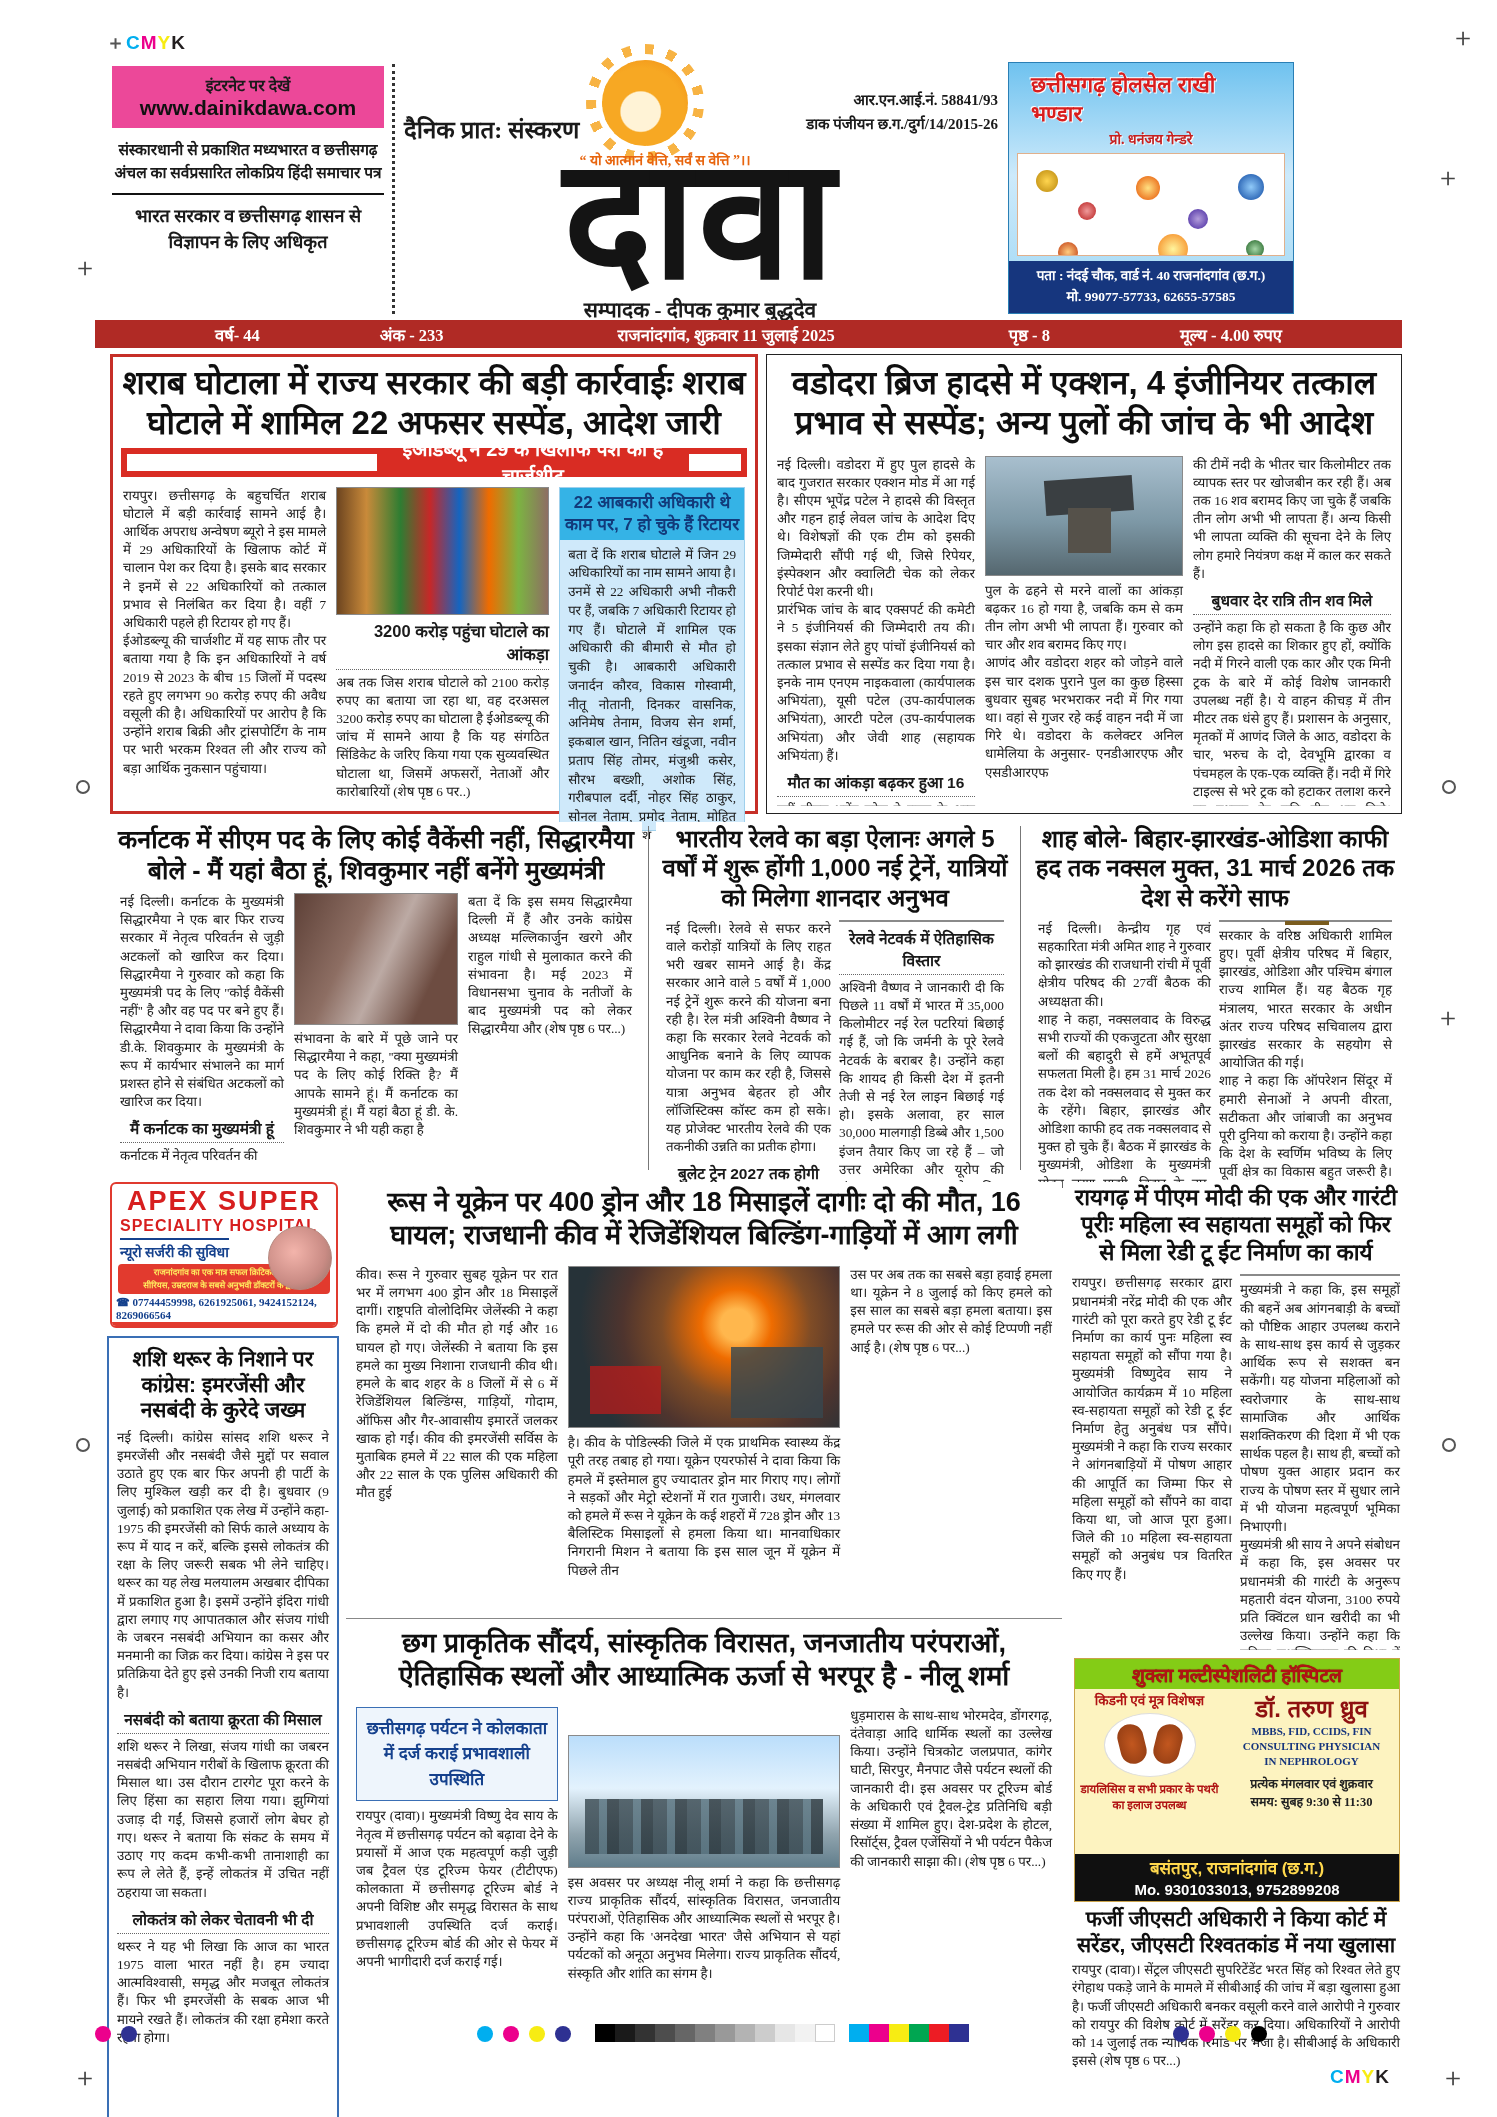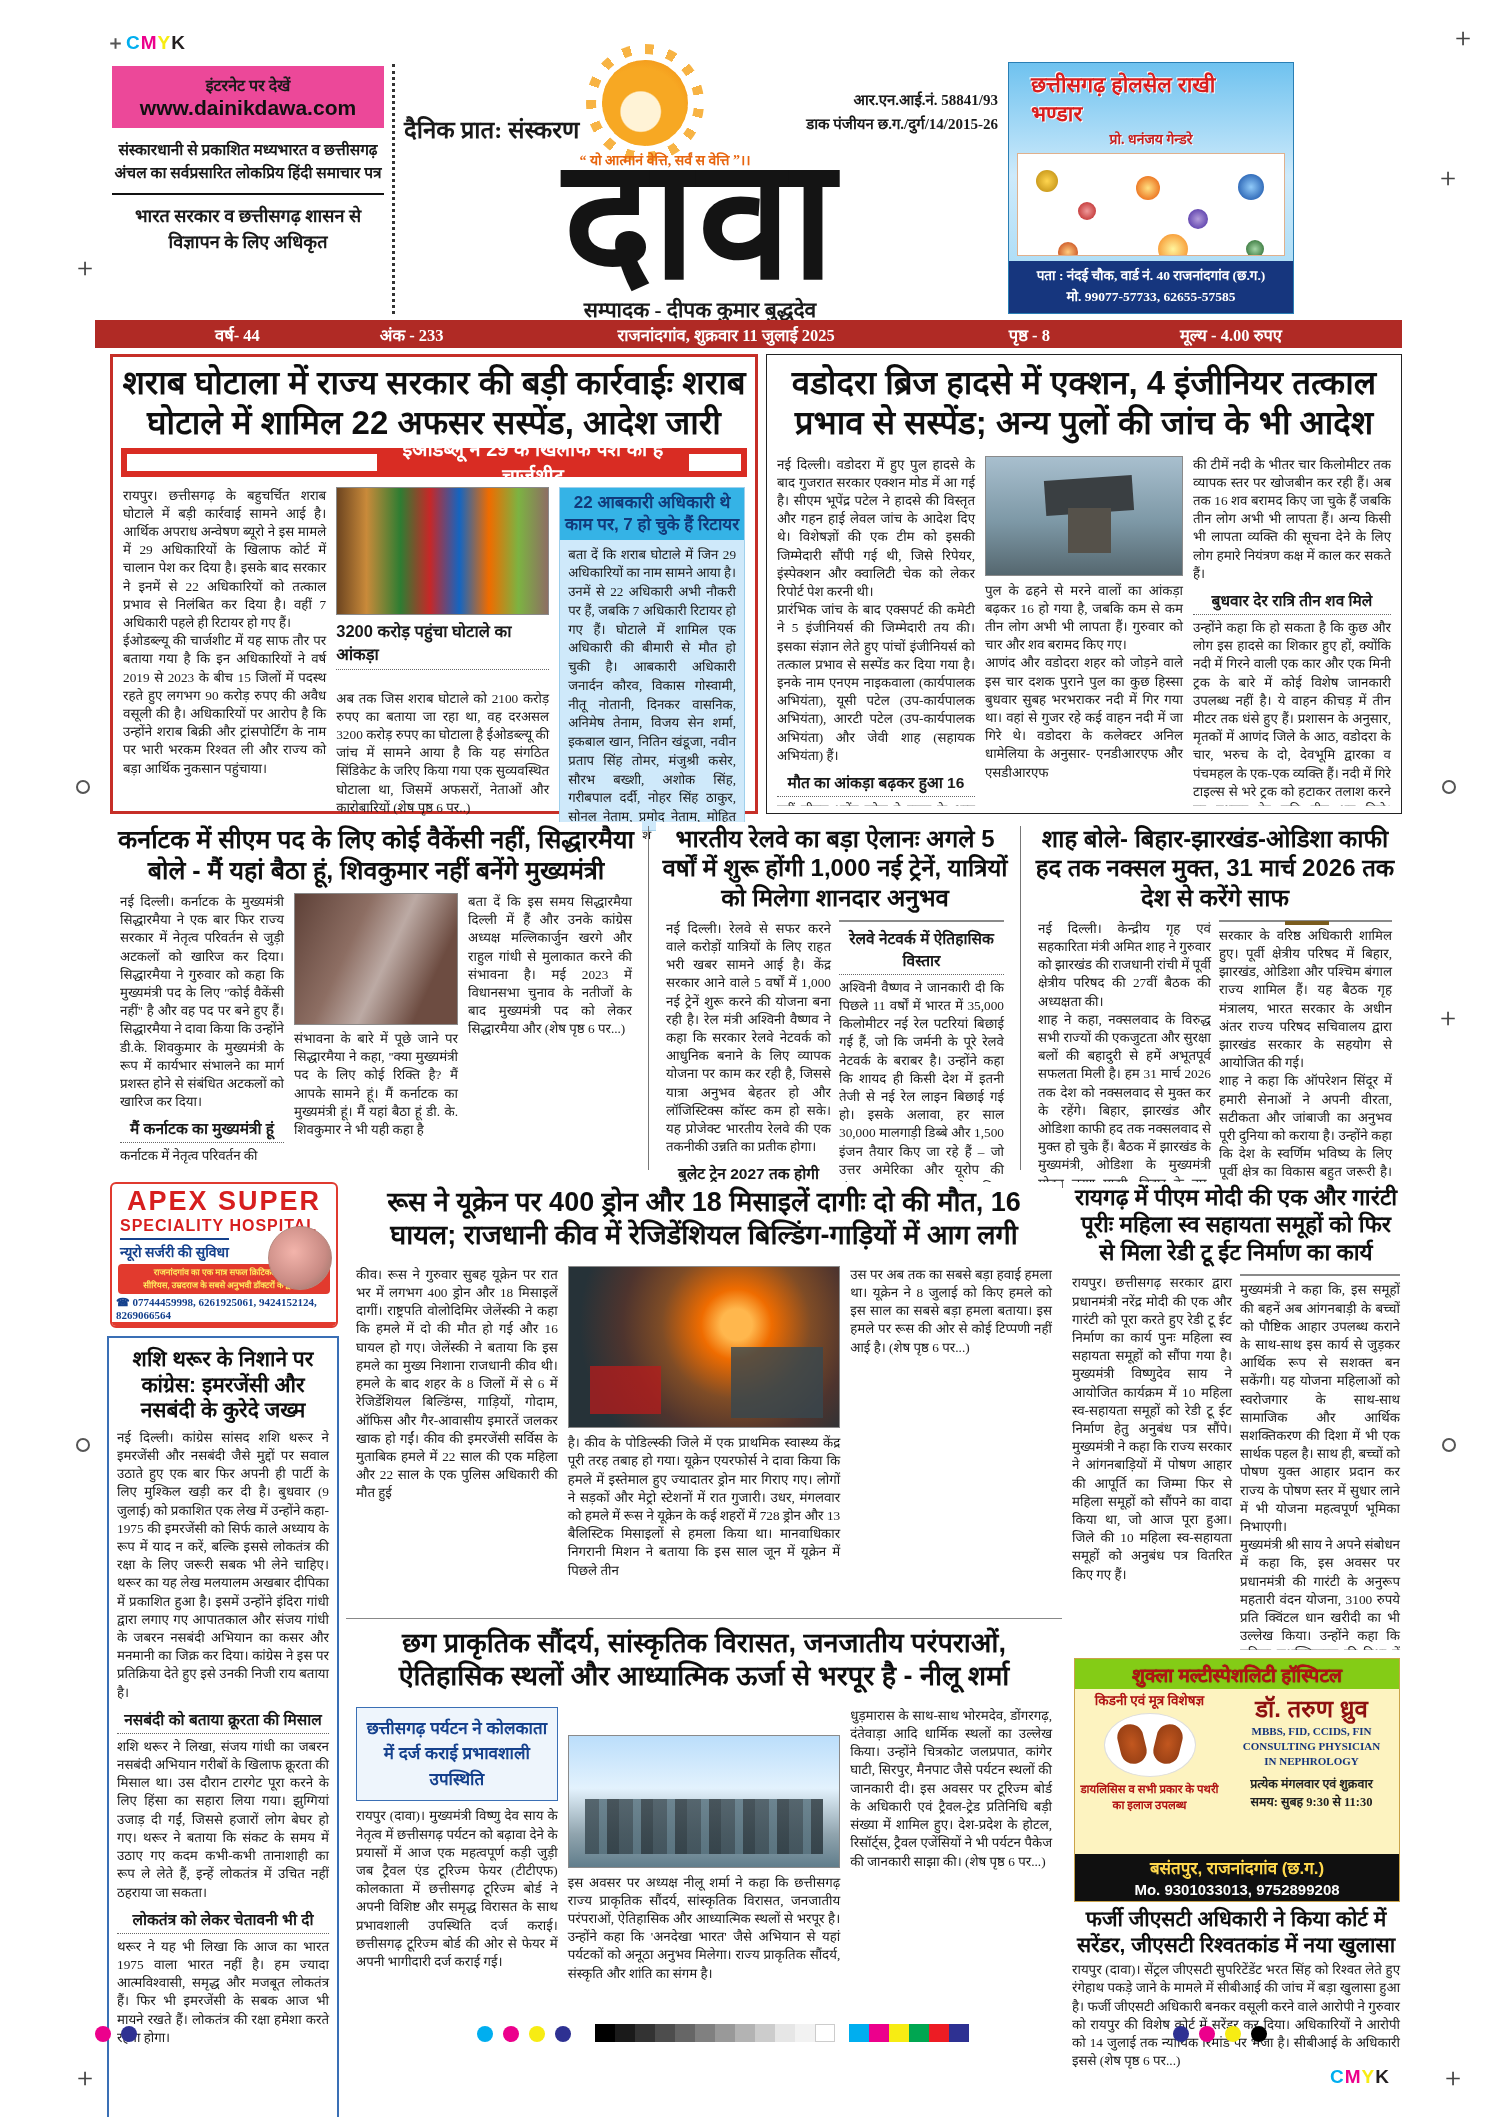--- a/index.html
+++ b/index.html
@@ -50,22 +50,22 @@
   .art-box { position:absolute; background:#fff; }
   .hl { font-family:"Liberation Sans", sans-serif; font-weight:900; text-align:center; color:#0f0f0f; line-height:1.22; }
   .strip { display:flex; align-items:center; background:#d92c23; height:29px; margin:2px 8px; }
   .strip .wl { background:#fff; height:17px; flex:0 0 250px; margin-left:6px; }
   .strip .wr { background:#fff; height:17px; flex:0 0 52px; margin-right:6px; }
   .strip .txt { flex:1; color:#fff; font-weight:bold; font-size:20px; text-align:center; font-family:"Liberation Sans", sans-serif; }
   .cols { display:flex; gap:10px; padding:8px 10px; overflow:hidden; }
   .bt { font-size:13.3px; line-height:1.37; text-align:justify; white-space:pre-line; }
   .subhead { font-family:"Liberation Sans", sans-serif; font-weight:bold; font-size:15.5px; text-align:center;
              border-bottom:1px dotted #666; padding-bottom:3px; margin:6px 0 4px; }
-  .caption { font-family:"Liberation Sans", sans-serif; font-weight:bold; font-size:16.5px; text-align:left;
-             border-bottom:1px dotted #666; padding:4px 0; margin-bottom:20px; }
+  .caption { font-family:"Liberation Sans", sans-serif; font-weight:bold; font-size:16.5px; text-align:right;
+             border-bottom:1px dotted #666; padding:4px 0; margin-bottom:4px; }
   .photo { border:1px solid #8a8a8a; }
   .bluebox { background:#cfe9fa; border:1px solid #9fd0ec; }
   .bluebox-h { background:#35b3e6; color:#123a7a; font-weight:900; font-size:17px; text-align:center; padding:4px 2px; line-height:1.3; font-family:"Liberation Sans", sans-serif; }
   .bluebox-b { padding:6px 8px; font-size:13.2px; line-height:1.42; text-align:justify; }
   .vrule { position:absolute; border-left:1px solid #777; }
 
   
   .apex { border:2px solid #e03a2f; border-radius:6px; overflow:hidden; background:#fff; position:relative; }
   .apex .t1 { color:#d71f1f; font-weight:900; font-size:27px; text-align:center; letter-spacing:2px; font-family:"Liberation Sans", sans-serif; line-height:1; margin-top:4px;}
   .apex .t2 { color:#d71f1f; font-weight:900; font-size:16px; letter-spacing:1px; font-family:"Liberation Sans", sans-serif; margin:2px 0 0 8px;}

